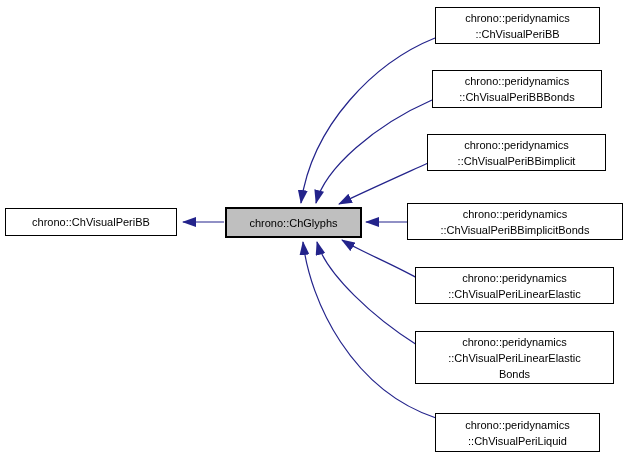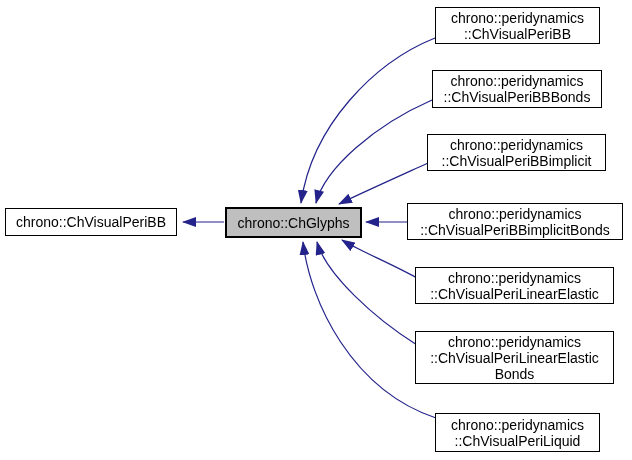--- a/index.html
+++ b/index.html
@@ -20,21 +20,21 @@
     left: 0;
     top: 0;
     z-index: 0;
   }
   .node {
     position: absolute;
     box-sizing: border-box;
     background: #ffffff;
     border: 1px solid #000000;
     color: #000000;
-    font-size: 14px;
+    font-size: 11px;
     line-height: 16px;
     display: flex;
     align-items: center;
     justify-content: center;
     text-align: center;
     white-space: pre-line;
     z-index: 1;
   }
   .node .lbl {
     display: block;

